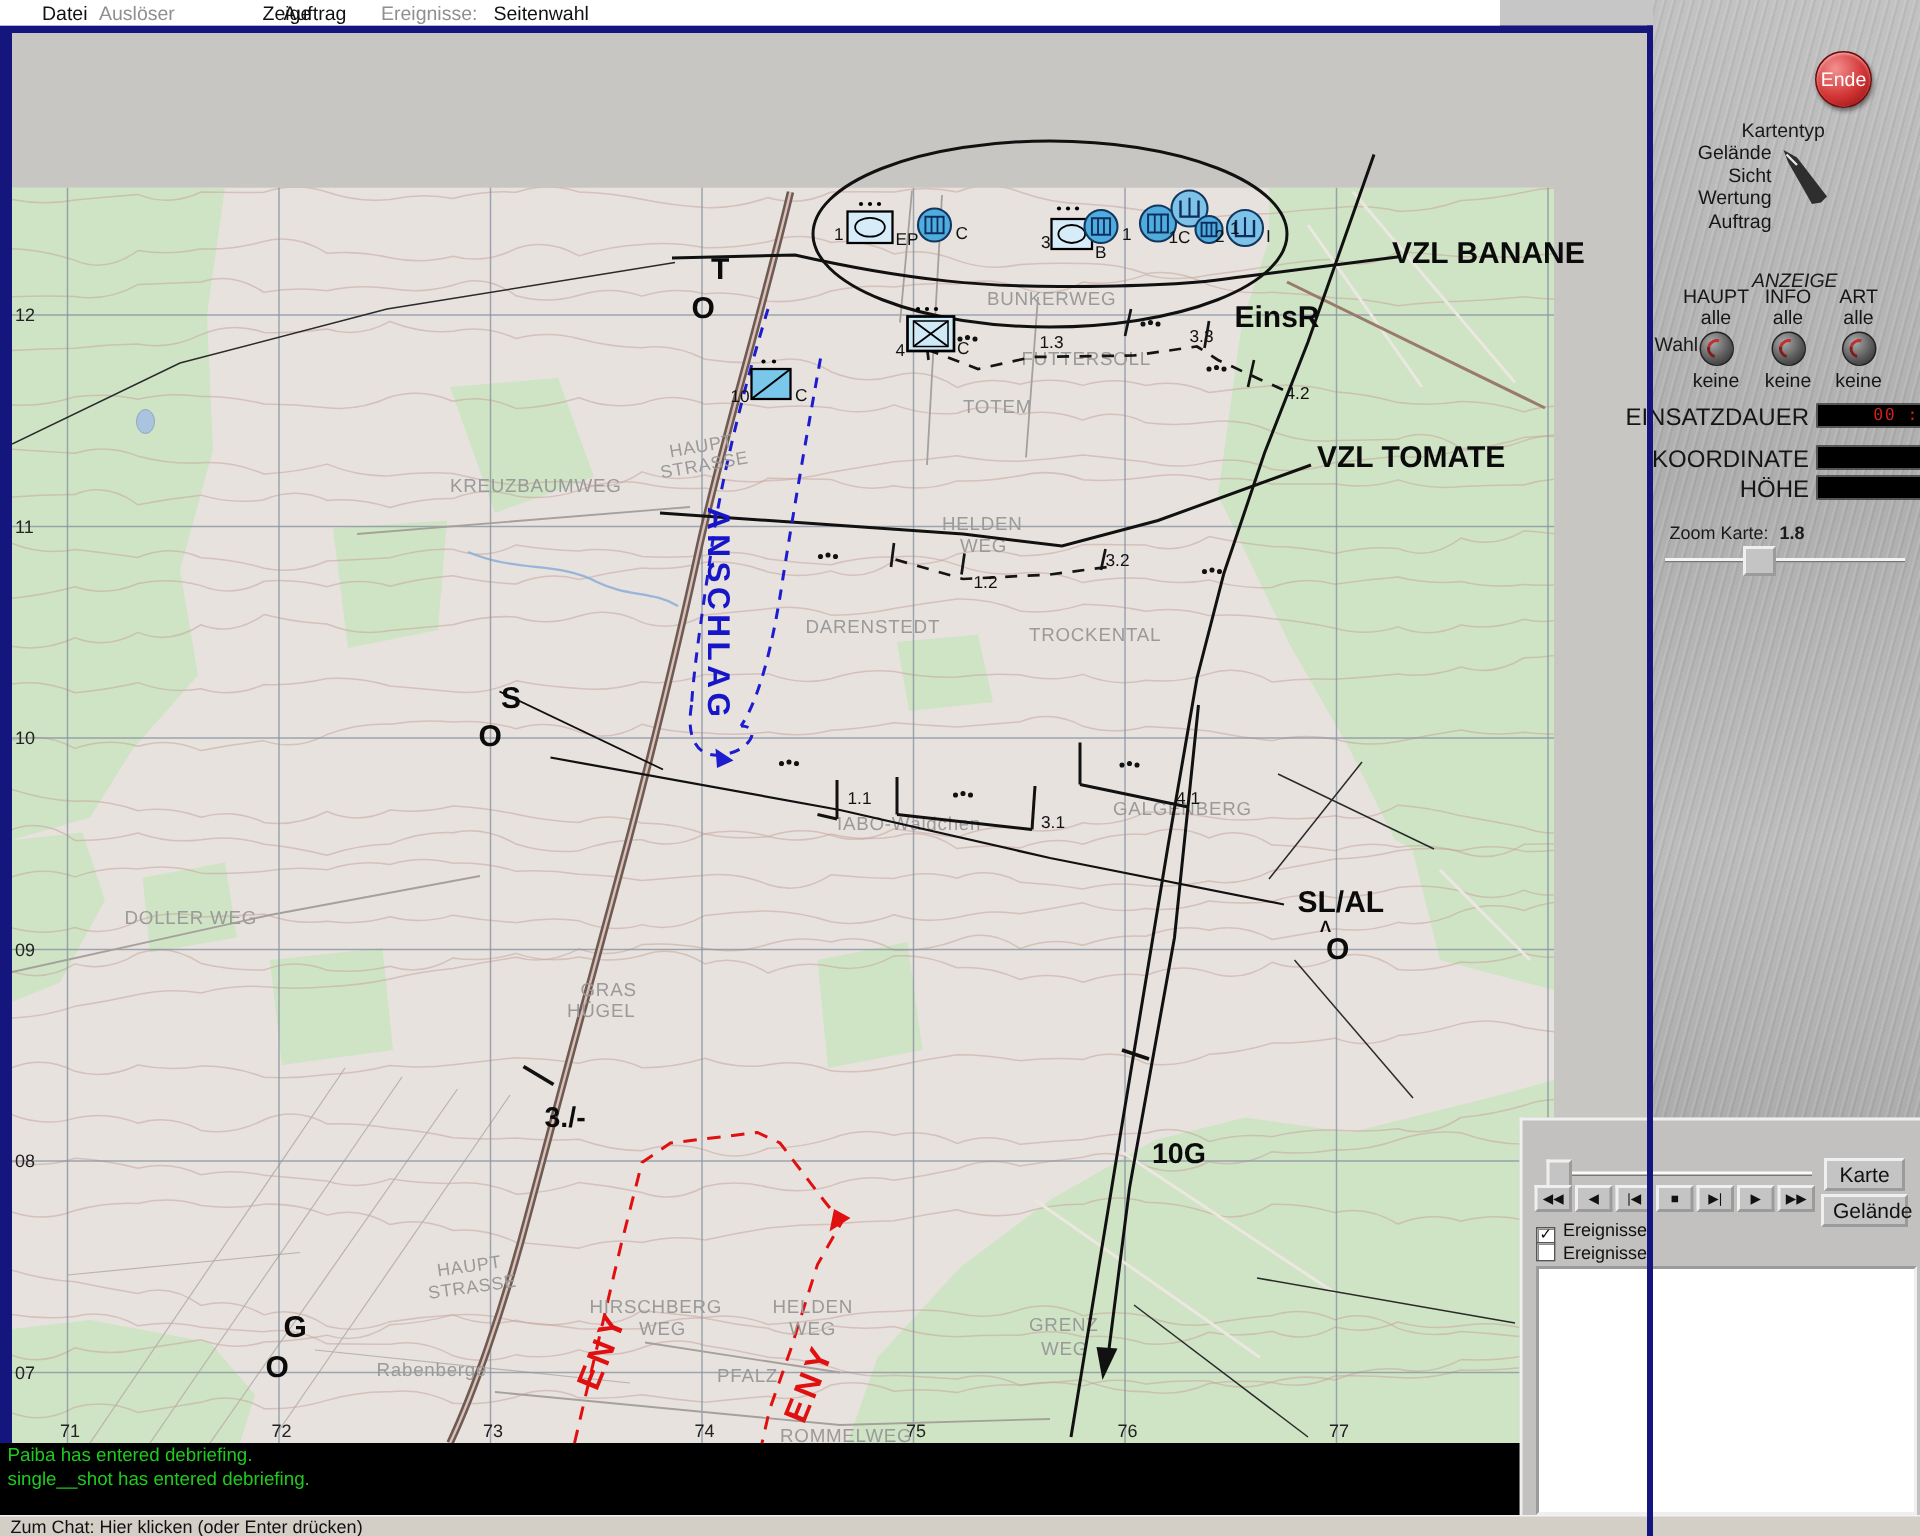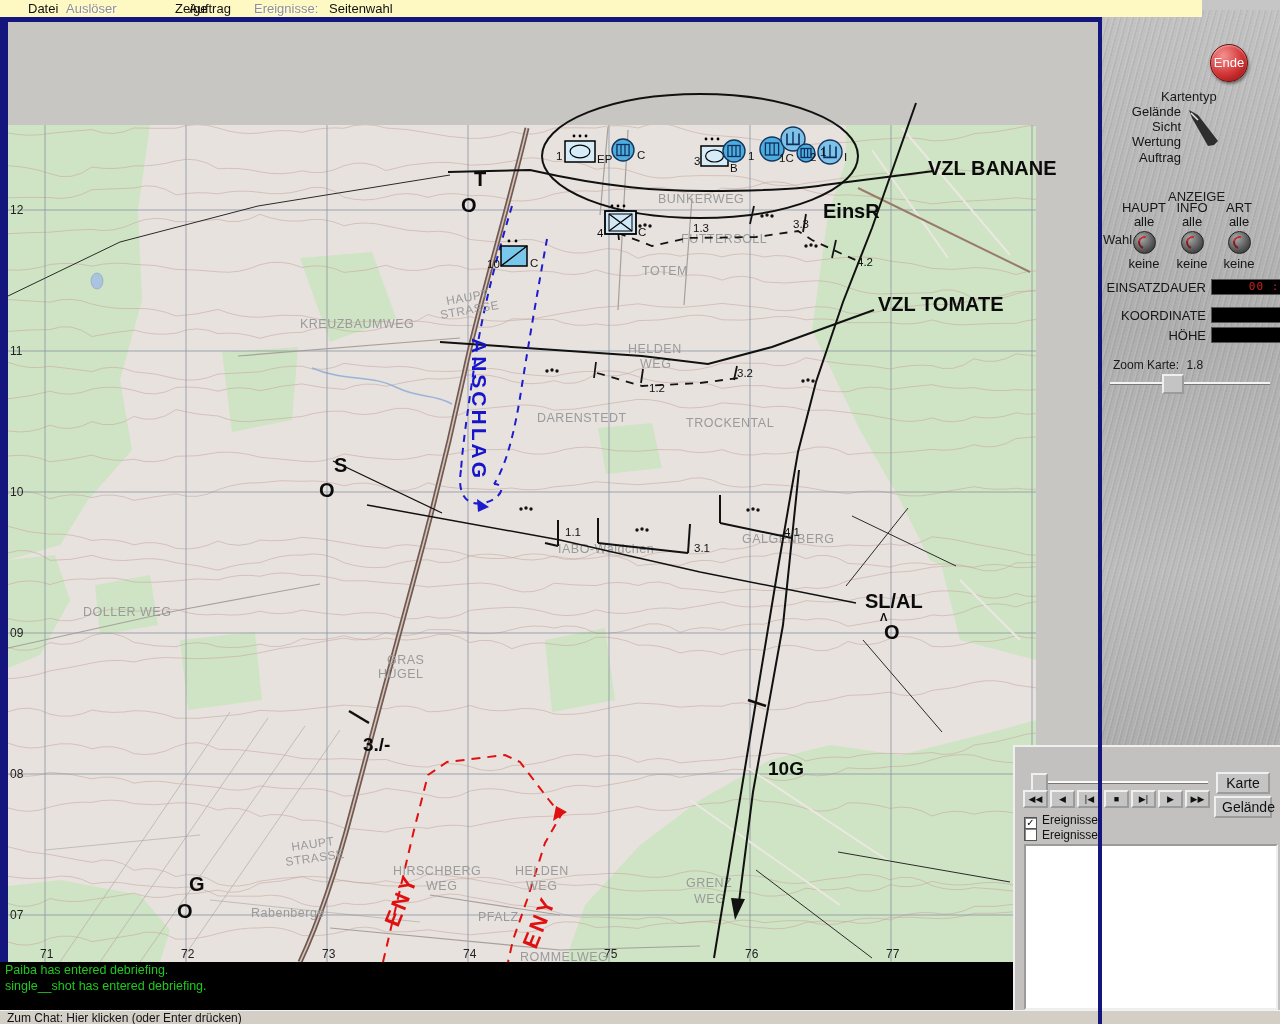--- a/index.html
+++ b/index.html
@@ -1,43 +1,43 @@
 <!DOCTYPE html>
 <html><head>
 <meta charset="utf-8">
 <style>
   html,body{margin:0;padding:0;width:1280px;height:1024px;overflow:hidden;
     font-family:"Liberation Sans",sans-serif;background:#c6c6c6;position:relative;}
-  #menubar{position:absolute;left:0;top:0;width:1202px;height:17px;background:#fef9c3;z-index:9;}
+  #menubar{position:absolute;left:0;top:0;width:1000px;height:17px;background:#ffffff;z-index:9;}
   .menu-item{position:absolute;top:1px;font-size:13px;color:#111;cursor:default;}
   .menu-item.disabled{color:#8f8f8f;text-shadow:1px 1px 0 #ffffff;}
   #blue-top{position:absolute;left:0;top:17px;width:1102px;height:5px;background:#15157e;z-index:8;}
   #blue-left{position:absolute;left:0;top:22px;width:8px;height:940px;background:#15157e;z-index:8;}
   #blue-right{position:absolute;left:1098px;top:17px;width:4px;height:1007px;background:#15157e;z-index:8;}
   #content-bg{position:absolute;left:8px;top:22px;width:1090px;height:940px;background:#c8c6c3;z-index:1;}
   #map-svg{position:absolute;left:0;top:0;width:1280px;height:1024px;z-index:2;}
   svg text{font-family:"Liberation Sans",sans-serif;}
 
-  #sidebar{position:absolute;left:1102px;top:10px;width:178px;height:800px;z-index:3;
+  #sidebar{position:absolute;left:1102px;top:0;width:178px;height:800px;z-index:3;
     background:#b6b6b6;
     background-image:repeating-linear-gradient(105deg,rgba(255,255,255,.10) 0 1px,rgba(0,0,0,.05) 2px 3px,rgba(255,255,255,0) 3px 6px),
       linear-gradient(180deg,#c2c2c2,#aeaeae 40%,#bcbcbc 70%,#a8a8a8);}
   .sb-abs{position:absolute;font-size:13px;color:#1a1a1a;white-space:nowrap;}
   #ende-btn{position:absolute;left:108px;top:34px;width:36px;height:36px;border-radius:50%;
     background:radial-gradient(circle at 35% 30%, #f49090,#d23434 55%,#8e1010 95%);
     border:1px solid #6e0c0c;color:#fff;font-size:13px;text-align:center;line-height:36px;cursor:pointer;
     box-shadow:1px 2px 3px rgba(0,0,0,.45), inset 0 1px 2px rgba(255,255,255,.5);}
   .kt-opt{position:absolute;right:99px;font-size:13px;color:#151515;text-align:right;cursor:pointer;white-space:nowrap;}
   #kt-pointer{position:absolute;left:81px;top:96px;}
   .anz-col{position:absolute;width:52px;text-align:center;font-size:13px;color:#151515;}
   .knob{width:21px;height:21px;margin:2px auto;border-radius:50%;position:relative;cursor:pointer;
     background:radial-gradient(circle at 35% 30%, #ababab,#5d5d5d 55%,#2c2c2c 95%);border:1px solid #222;}
   .knob:after{content:"";position:absolute;left:4px;top:4px;width:9px;height:9px;border-radius:50%;
     border:2px solid transparent;border-top-color:#c03030;border-left-color:#7e1d1d;transform:rotate(-30deg);}
-  .readout-label{position:absolute;right:74px;font-size:13px;color:#151515;text-align:left;white-space:nowrap;}
+  .readout-label{position:absolute;right:74px;font-size:16px;color:#151515;text-align:left;white-space:nowrap;}
   .readout-box{position:absolute;left:109px;width:63px;height:14px;background:#000;border:1px solid #555;
     color:#cf2020;font-family:"DejaVu Sans Mono",monospace;font-size:11px;text-align:center;line-height:14px;letter-spacing:1px;padding-left:32px;}
   #zoom-track{position:absolute;left:8px;top:372px;width:160px;height:2px;background:#f4f4f4;border-bottom:1px solid #777;cursor:pointer;}
   #zoom-thumb{position:absolute;left:60px;top:364px;width:18px;height:16px;background:#c4c4c4;
     border:2px outset #efefef;cursor:pointer;}
 
   #panel{position:absolute;left:1013px;top:745px;width:267px;height:265px;z-index:4;background:#c2c1bf;
     border-top:2px solid #efefef;border-left:2px solid #efefef;border-right:2px solid #6f6f6f;border-bottom:2px solid #6f6f6f;}
   #pb-track{position:absolute;left:17px;top:34px;width:176px;height:2px;background:#fafafa;border-bottom:1px solid #777;cursor:pointer;}
   #pb-thumb{position:absolute;left:16px;top:26px;width:13px;height:17px;background:#c4c4c4;border:2px outset #efefef;cursor:pointer;}
@@ -354,21 +354,21 @@
   <div id="kt-options">
       <div class="kt-opt" style="top: 94px;">Gelände</div>
       <div class="kt-opt" style="top: 109px;">Sicht</div>
       <div class="kt-opt" style="top: 124px;">Wertung</div>
       <div class="kt-opt" style="top: 140px;">Auftrag</div>
     </div>
   <svg id="kt-pointer" width="40" height="40">
     <polygon points="6,4 15,9 35,35 31,39 25,40 9,12" fill="#2e2e2e"></polygon>
     <line x1="8" y1="7" x2="15" y2="14" stroke="#e8e8e8" stroke-width="1.5"></line>
   </svg>
-  <div class="sb-abs" style="left:66px;top:179px;">ANZEIGE</div>
+  <div class="sb-abs" style="left:66px;top:179px;font-style:italic;">ANZEIGE</div>
   <div class="sb-abs" style="left:1px;top:222px;">Wahl</div>
   <div id="anzeige-cols">
       <div class="anz-col" style="left: 16px; top: 190px;">
         <div>HAUPT</div>
         <div style="margin-top: -1px;">alle</div>
         <div class="knob"></div>
         <div>keine</div>
       </div>
       <div class="anz-col" style="left: 64px; top: 190px;">
         <div>INFO</div>
@@ -386,21 +386,21 @@
 
   <div class="readout-label" style="top:270px;">EINSATZDAUER</div>
   <div class="readout-box" style="top:269px;">00 : 00</div>
   <div class="readout-label" style="top:298px;">KOORDINATE</div>
   <div class="readout-box" style="top:297px;"></div>
   <div class="readout-label" style="top:318px;">HÖHE</div>
   <div class="readout-box" style="top:317px;"></div>
 
   <div class="sb-abs" style="left:11px;top:348px;font-size:12px;">
     <span>Zoom Karte:</span>
-    <span style="margin-left:4px;">1.8</span>
+    <span style="margin-left:4px;font-weight:bold;">1.8</span>
   </div>
   <div id="zoom-track"></div>
   <div id="zoom-thumb"></div>
 </div>
 
 <div id="panel">
   <div id="pb-track"></div>
   <div id="pb-thumb"></div>
   <div id="pb-buttons">
       <button class="pb-btn" style="left: 8px;">◀◀</button>

